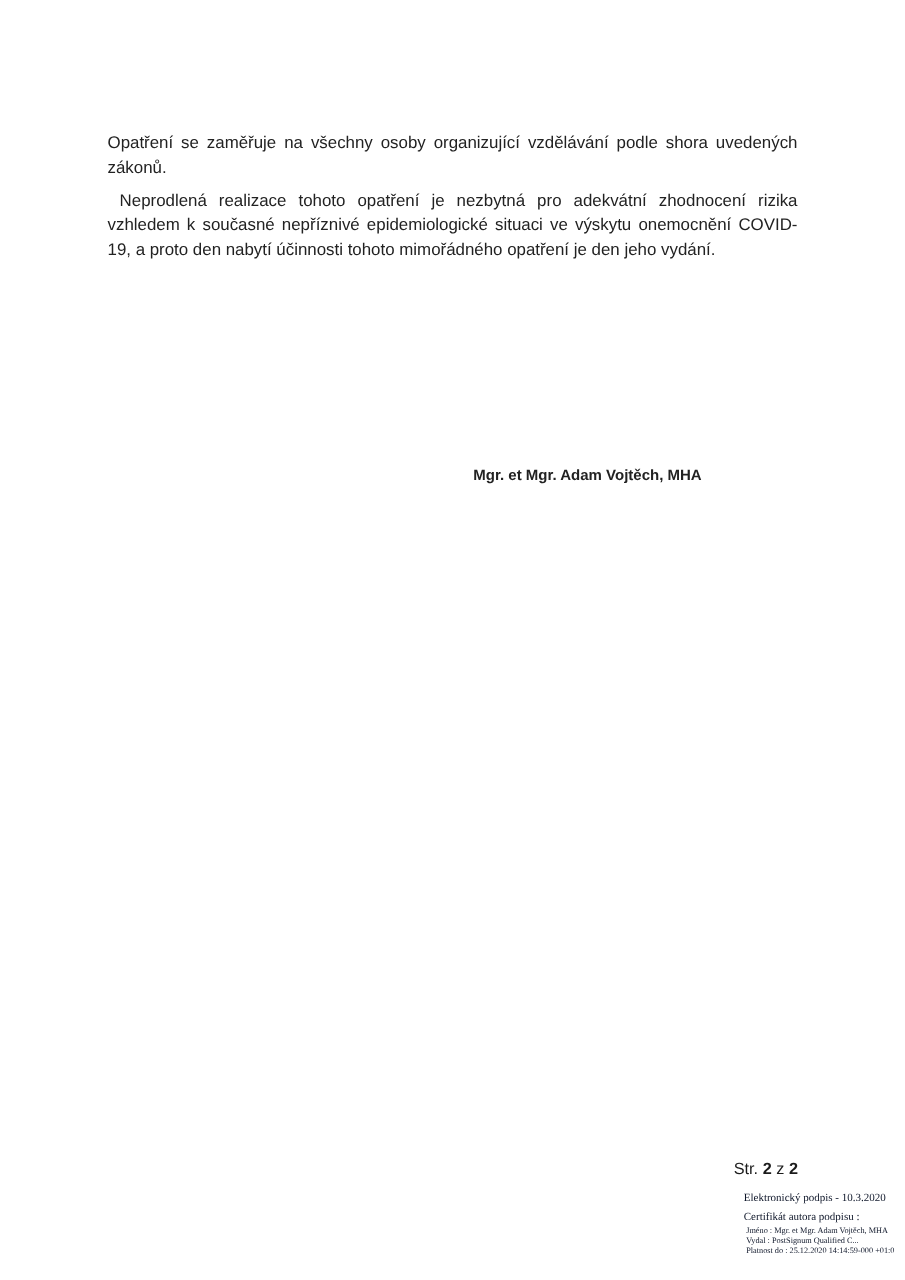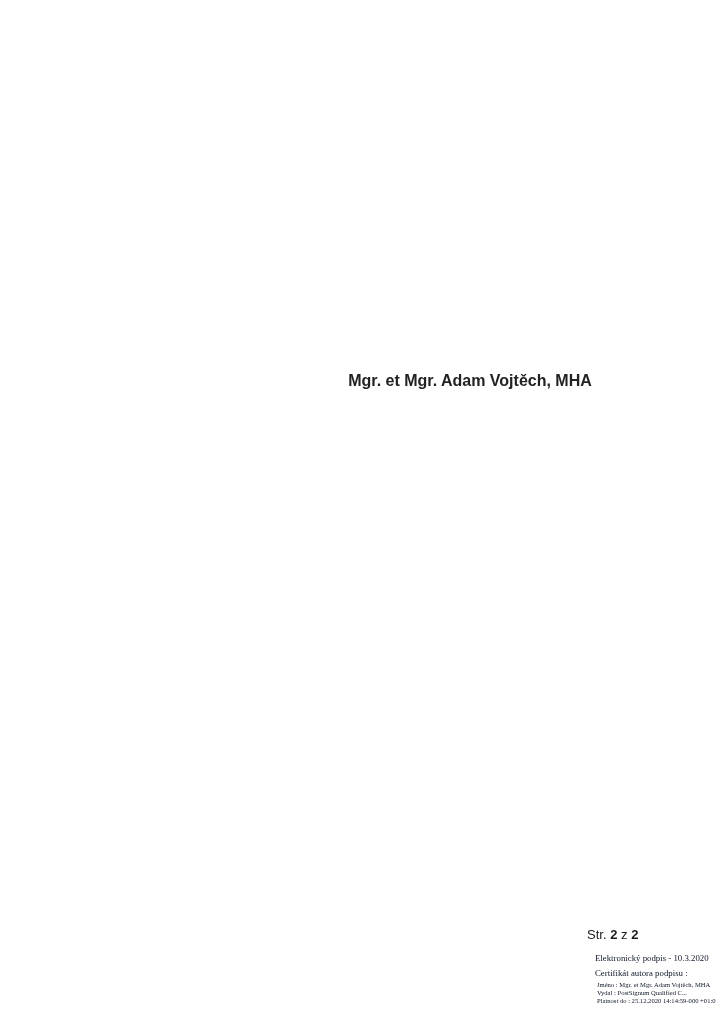--- a/index.html
+++ b/index.html
@@ -24,21 +24,21 @@
   .doc-text p { margin: 0 0 7.5px 0; }
   .signature-block {
     position: absolute;
     left: 310px;
     top: 372px;
     width: 320px;
     text-align: center;
   }
   .sig-name {
     font-weight: bold;
-    font-size: 16px;
+    font-size: 12px;
     line-height: 17px;
   }
   .sig-title {
     margin-top: 11px;
     font-size: 13.5px;
     line-height: 17px;
   }
   .sig-signed {
     margin-top: 55px;
     font-size: 13.5px;
@@ -77,20 +77,22 @@
     font-size: 6.6px;
     line-height: 7.8px;
   }
 </style>
 </head>
 <body>
 
 <div class="page">
 
   <div class="doc-text">
+    <p>Opatření se zaměřuje na všechny osoby organizující vzdělávání podle shora uvedených zákonů.</p>
+    <p>&nbsp;Neprodlená realizace tohoto opatření je nezbytná pro adekvátní zhodnocení rizika vzhledem k současné nepříznivé epidemiologické situaci ve výskytu onemocnění COVID-19, a proto den nabytí účinnosti tohoto mimořádného opatření je den jeho vydání.</p>
   </div>
 
   <div class="signature-block">
     <div class="sig-name">Mgr. et Mgr. Adam Vojtěch, MHA</div>
   </div>
 
   <div class="page-num"><span>Str.</span>&nbsp;<span class="bold">2</span>&nbsp;<span>z</span>&nbsp;<span class="bold">2</span></div>
 
   <div class="stamp">
     <div class="stamp-header">Elektronický podpis - 10.3.2020</div>

